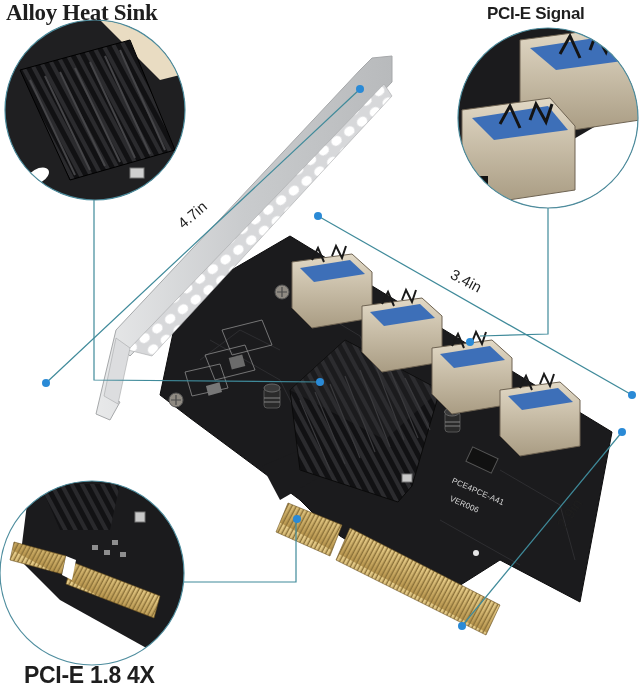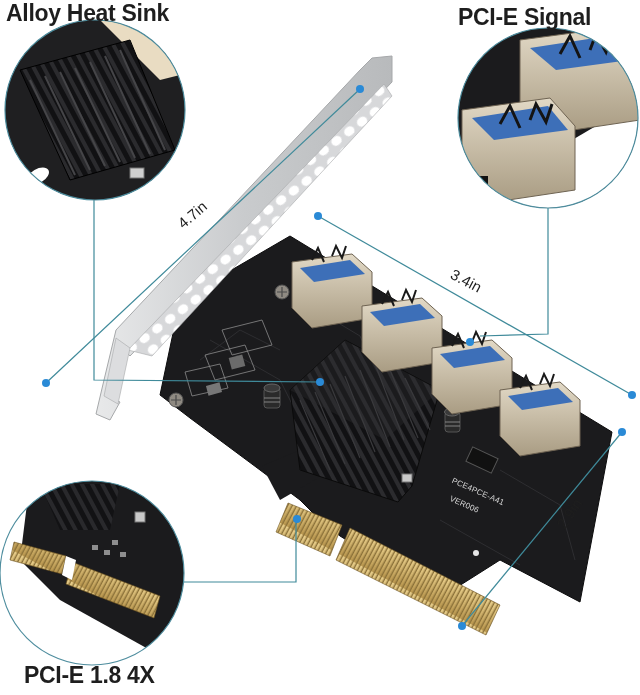--- a/index.html
+++ b/index.html
@@ -1,22 +1,22 @@
 <!DOCTYPE html>
 <html><head>
 <meta charset="utf-8">
 <style>
   html, body { margin: 0; padding: 0; background: #ffffff; }
   body { width: 640px; height: 695px; position: relative; overflow: hidden;
          font-family: "Liberation Sans", sans-serif; }
   .stage { position: absolute; left: 0; top: 0; width: 640px; height: 695px; }
   .label { position: absolute; font-weight: bold; color: #1e1e1e;
            font-family: "Liberation Sans", sans-serif; white-space: nowrap; letter-spacing: -0.3px; }
-  .title-heatsink { left: 6px; top: 0px; font-size: 23px; }
-  .title-signal   { left: 458px; top: 4px; font-size: 23px; }
+  .title-heatsink { left: 6px; top: 0px; font-size: 23px; font-family: Liberation Serif, serif; }
+  .title-signal   { left: 487px; top: 4px; font-size: 17px; }
   .title-pcie     { left: 24px; top: 662px; font-size: 23px; }
   .dim { position: absolute; font-size: 15px; color: #1e1e1e; font-weight: normal;
          font-family: "Liberation Sans", sans-serif; white-space: nowrap; transform-origin: center center; }
   .dim-47 { left: 176px; top: 206px; transform: rotate(-40deg); }
   .dim-34 { left: 450px; top: 272px; transform: rotate(28deg); }
   .dim-29 { left: 553px; top: 505px; transform: rotate(-56deg); }
   .silk { position: absolute; font-size: 8px; color: #d8d8d8; font-family: "Liberation Sans", sans-serif;
           white-space: nowrap; transform: rotate(24deg); transform-origin: left top; letter-spacing: 0.2px; }
   .silk-model { left: 454px; top: 476px; }
   .silk-ver   { left: 452px; top: 494px; }

